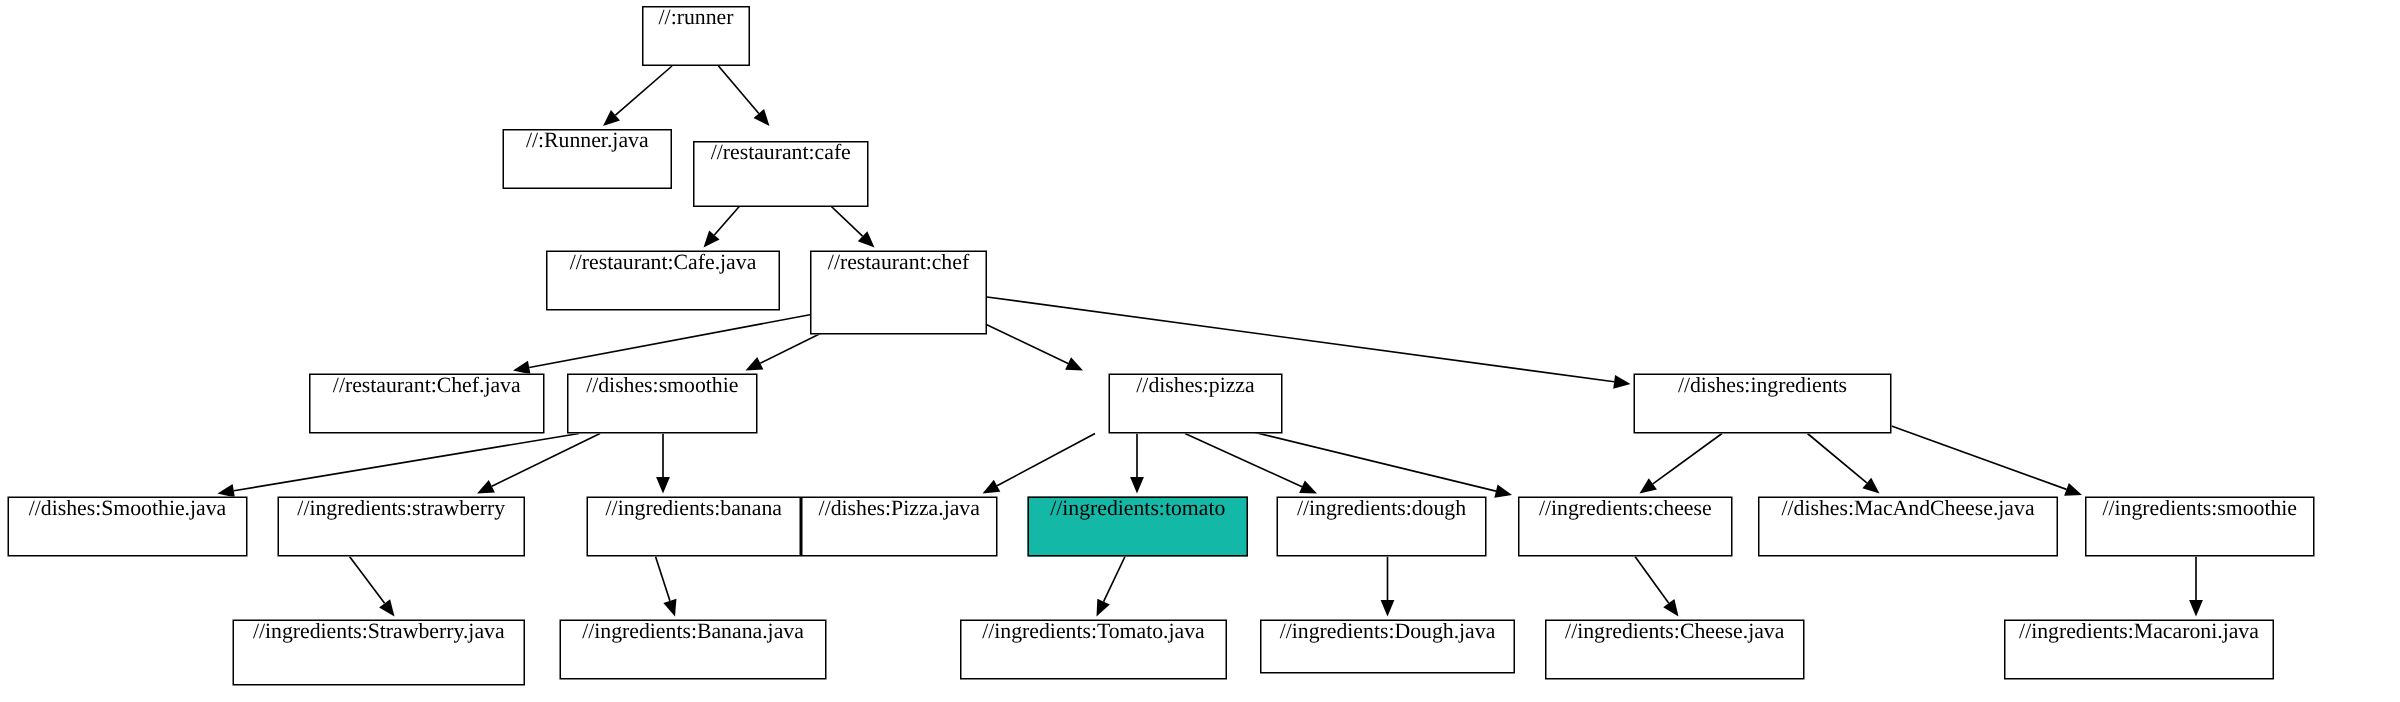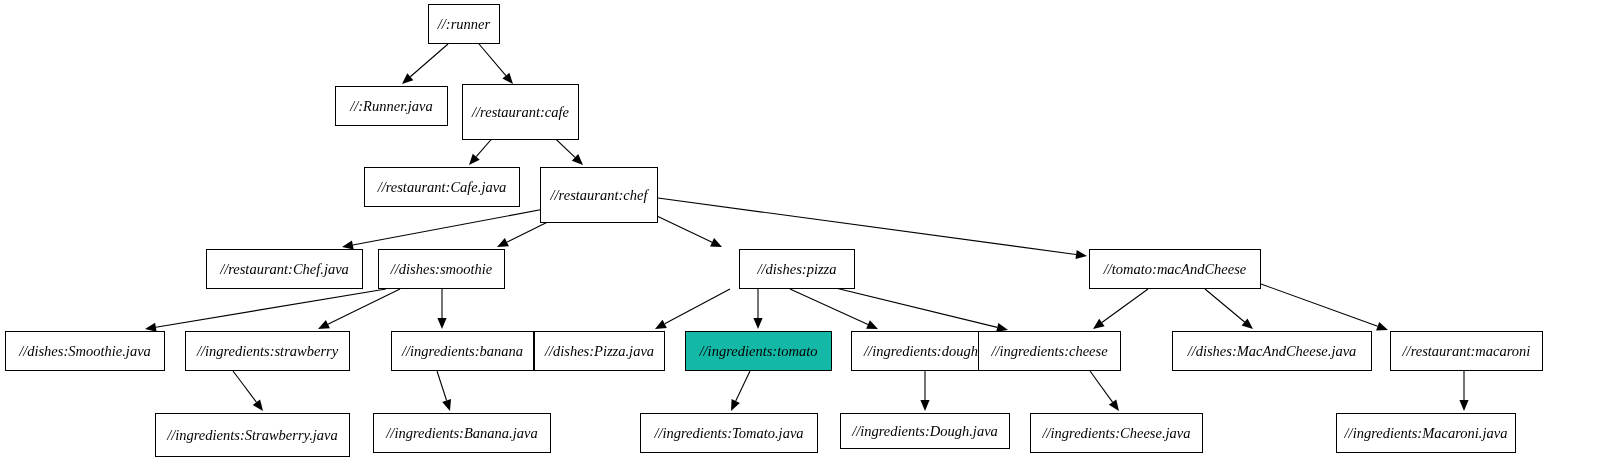--- a/index.html
+++ b/index.html
@@ -25,25 +25,24 @@
     width: 1600px;
     height: 468px;
     pointer-events: none;
   }
   .graph-node {
     position: absolute;
     box-sizing: border-box;
     background: #ffffff;
     border: 1px solid #000000;
     display: flex;
-    align-items: center;
+    align-items: flex-start;
     justify-content: center;
     white-space: nowrap;
     z-index: 2;
-    font-style: italic;
   }
   .graph-node .node-label {
     font-family: "Liberation Serif", "DejaVu Serif", serif;
     font-size: 14.5px;
     color: #000000;
     line-height: 1;
     letter-spacing: 0px;
   }
   .edge-line {
     stroke: #000000;
@@ -157,67 +156,67 @@
         <polygon class="edge-head" points="1464,411 1459.4,400 1468.6,400" fill="#000000"></polygon>
       </g>
     </svg>
   <div id="node-layer">
       <div class="graph-node" style="left: 428px; top: 4px; width: 72px; height: 40px; border-color: rgb(0, 0, 0); background: rgb(255, 255, 255);">
         <span class="node-label">//:runner</span>
       </div>
       <div class="graph-node" style="left: 335px; top: 86px; width: 113px; height: 40px; border-color: rgb(0, 0, 0); background: rgb(255, 255, 255);">
         <span class="node-label">//:Runner.java</span>
       </div>
-      <div class="graph-node" style="left: 462px; top: 84px; width: 117px; height: 56px; border-color: rgb(0, 0, 0); background: rgb(255, 255, 255);">
+      <div class="graph-node" style="left: 462px; top: 94px; width: 117px; height: 44px; border-color: rgb(0, 0, 0); background: rgb(255, 255, 255);">
         <span class="node-label">//restaurant:cafe</span>
       </div>
       <div class="graph-node" style="left: 364px; top: 167px; width: 156px; height: 40px; border-color: rgb(0, 0, 0); background: rgb(255, 255, 255);">
         <span class="node-label">//restaurant:Cafe.java</span>
       </div>
       <div class="graph-node" style="left: 540px; top: 167px; width: 118px; height: 56px; border-color: rgb(0, 0, 0); background: rgb(255, 255, 255);">
         <span class="node-label">//restaurant:chef</span>
       </div>
       <div class="graph-node" style="left: 206px; top: 249px; width: 157px; height: 40px; border-color: rgb(0, 0, 0); background: rgb(255, 255, 255);">
         <span class="node-label">//restaurant:Chef.java</span>
       </div>
       <div class="graph-node" style="left: 378px; top: 249px; width: 127px; height: 40px; border-color: rgb(0, 0, 0); background: rgb(255, 255, 255);">
         <span class="node-label">//dishes:smoothie</span>
       </div>
       <div class="graph-node" style="left: 739px; top: 249px; width: 116px; height: 40px; border-color: rgb(0, 0, 0); background: rgb(255, 255, 255);">
         <span class="node-label">//dishes:pizza</span>
       </div>
       <div class="graph-node" style="left: 1089px; top: 249px; width: 172px; height: 40px; border-color: rgb(0, 0, 0); background: rgb(255, 255, 255);">
-        <span class="node-label">//tomato:macAndCheese</span>
+        <span class="node-label">//dishes:ingredients</span>
       </div>
       <div class="graph-node" style="left: 5px; top: 331px; width: 160px; height: 40px; border-color: rgb(0, 0, 0); background: rgb(255, 255, 255);">
         <span class="node-label">//dishes:Smoothie.java</span>
       </div>
       <div class="graph-node" style="left: 185px; top: 331px; width: 165px; height: 40px; border-color: rgb(0, 0, 0); background: rgb(255, 255, 255);">
         <span class="node-label">//ingredients:strawberry</span>
       </div>
       <div class="graph-node" style="left: 371px; top: 331px; width: 143px; height: 40px; border-color: rgb(0, 0, 0); background: rgb(255, 255, 255); margin-left: 20px;">
         <span class="node-label">//ingredients:banana</span>
       </div>
       <div class="graph-node" style="left: 534px; top: 331px; width: 131px; height: 40px; border-color: rgb(0, 0, 0); background: rgb(255, 255, 255);">
         <span class="node-label">//dishes:Pizza.java</span>
       </div>
       <div class="graph-node" style="left: 685px; top: 331px; width: 147px; height: 40px; border-color: rgb(0, 0, 0); background: #14b8a6;">
         <span class="node-label">//ingredients:tomato</span>
       </div>
       <div class="graph-node" style="left: 851px; top: 331px; width: 140px; height: 40px; border-color: rgb(0, 0, 0); background: rgb(255, 255, 255);">
         <span class="node-label">//ingredients:dough</span>
       </div>
-      <div class="graph-node" style="left: 978px; top: 331px; width: 143px; height: 40px; border-color: rgb(0, 0, 0); background: rgb(255, 255, 255);">
+      <div class="graph-node" style="left: 1012px; top: 331px; width: 143px; height: 40px; border-color: rgb(0, 0, 0); background: rgb(255, 255, 255);">
         <span class="node-label">//ingredients:cheese</span>
       </div>
       <div class="graph-node" style="left: 1172px; top: 331px; width: 200px; height: 40px; border-color: rgb(0, 0, 0); background: rgb(255, 255, 255);">
         <span class="node-label">//dishes:MacAndCheese.java</span>
       </div>
       <div class="graph-node" style="left: 1390px; top: 331px; width: 153px; height: 40px; border-color: rgb(0, 0, 0); background: rgb(255, 255, 255);">
-        <span class="node-label">//restaurant:macaroni</span>
+        <span class="node-label">//ingredients:smoothie</span>
       </div>
       <div class="graph-node" style="left: 155px; top: 413px; width: 195px; height: 44px; border-color: rgb(0, 0, 0); background: rgb(255, 255, 255);">
         <span class="node-label">//ingredients:Strawberry.java</span>
       </div>
       <div class="graph-node" style="left: 373px; top: 413px; width: 178px; height: 40px; border-color: rgb(0, 0, 0); background: rgb(255, 255, 255);">
         <span class="node-label">//ingredients:Banana.java</span>
       </div>
       <div class="graph-node" style="left: 640px; top: 413px; width: 178px; height: 40px; border-color: rgb(0, 0, 0); background: rgb(255, 255, 255);">
         <span class="node-label">//ingredients:Tomato.java</span>
       </div>

